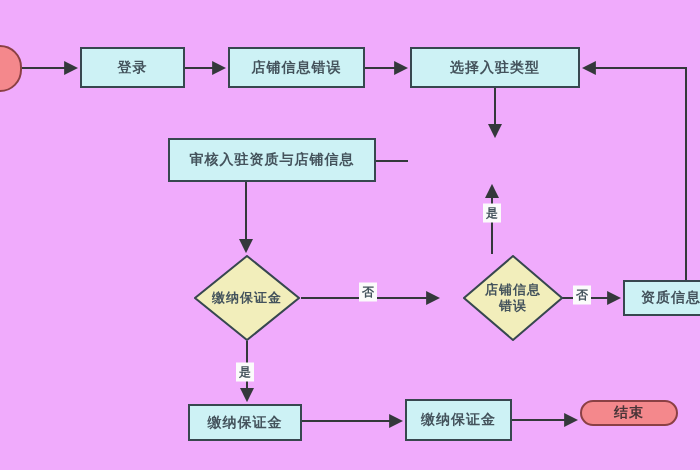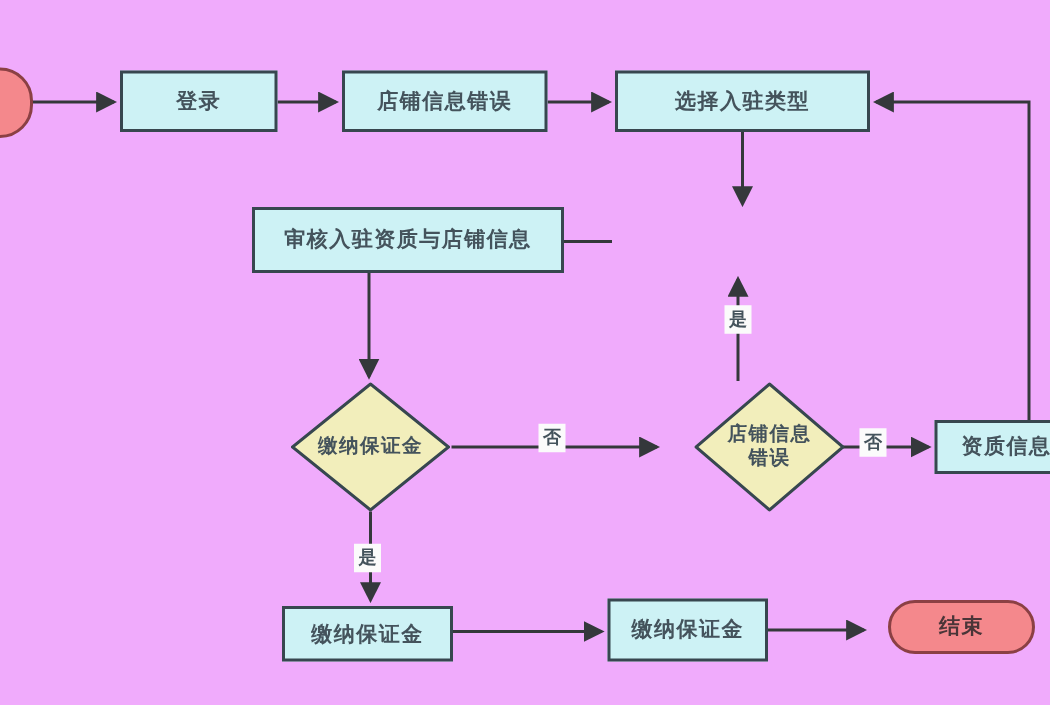--- a/index.html
+++ b/index.html
@@ -103,21 +103,21 @@
     </svg>
     <div class="dlabel" style="width:68px;">店铺信息错误</div>
   </div>
 
   <div class="node process" style="left:623px;top:280px;width:126px;height:36px;justify-content:flex-start;padding-left:16px;">资质信息</div>
 
   <div class="node process" style="left:188px;top:404px;width:114px;height:37px;">缴纳保证金</div>
 
   <div class="node process" style="left:405px;top:399px;width:107px;height:42px;">缴纳保证金</div>
 
-  <div class="node terminal" style="left:592px;top:400px;width:98px;height:36px;">结束</div>
+  <div class="node terminal" style="left:580px;top:400px;width:98px;height:26px;">结束</div>
 
   <div class="edge-label" style="left:368px;top:292px;">否</div>
 
   <div class="edge-label" style="left:492px;top:213px;">是</div>
 
   <div class="edge-label" style="left:582px;top:295px;">否</div>
 
   <div class="edge-label" style="left:245px;top:372px;">是</div>
 
 </div>

